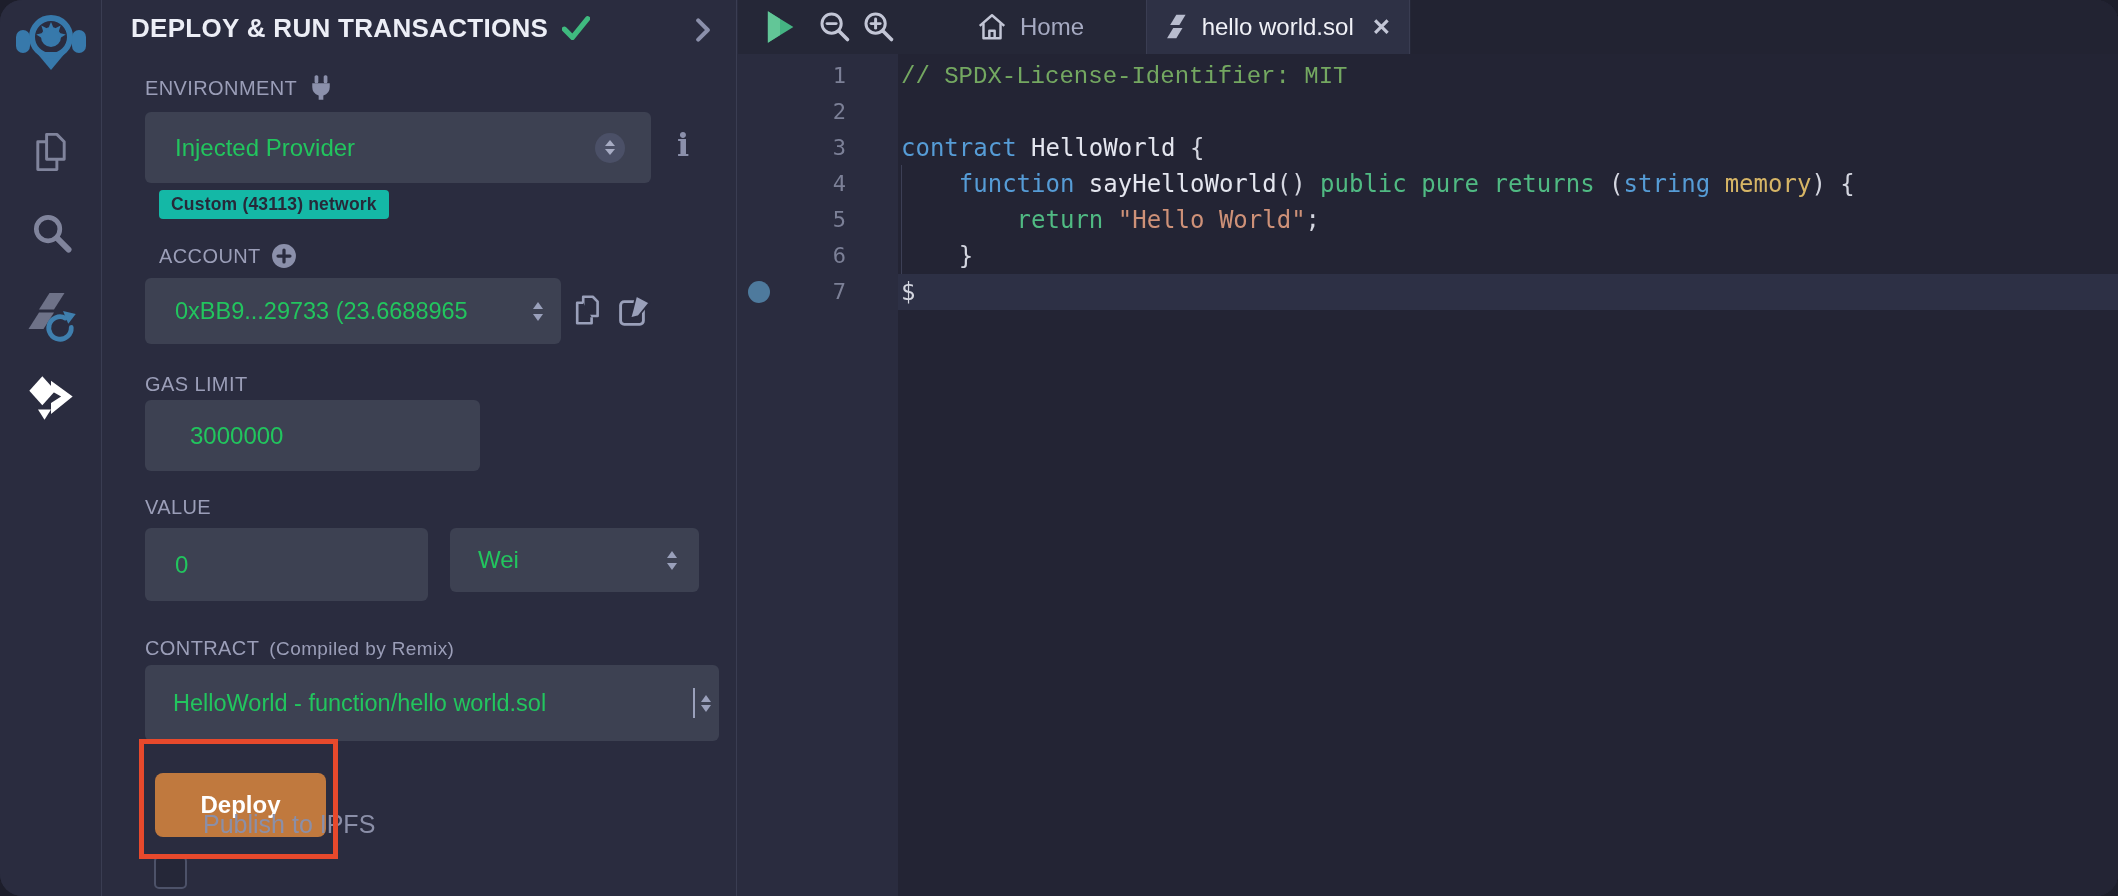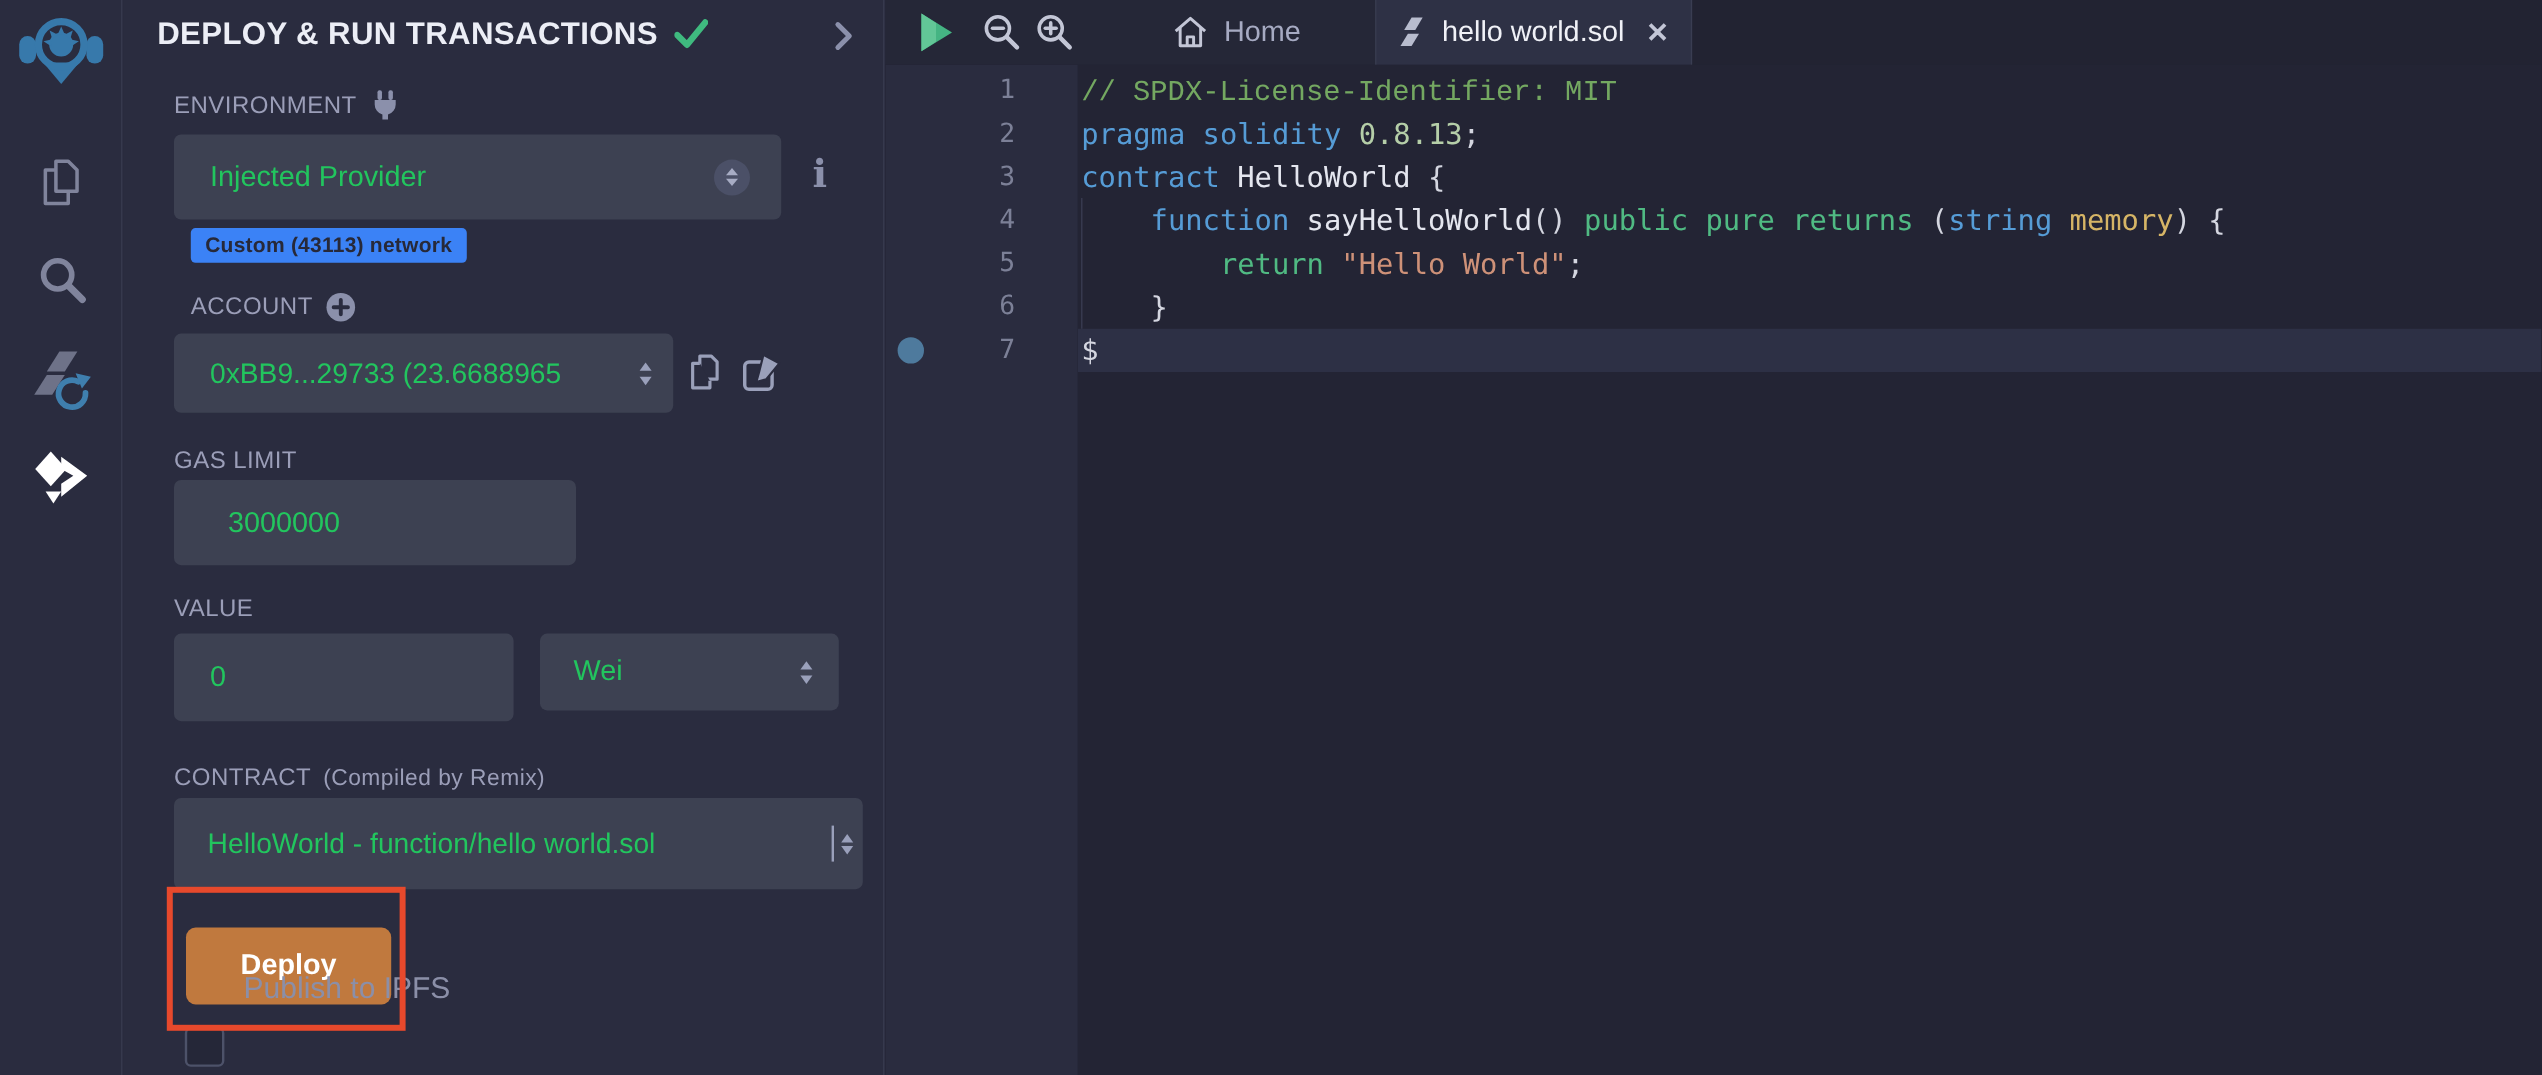--- a/index.html
+++ b/index.html
@@ -1,18 +1,18 @@
 <!DOCTYPE html>
 <html><head>
 <meta charset="utf-8">
 <style>
   * { margin:0; padding:0; box-sizing:border-box; }
   html,body { background:#1d1e2b; }
   body { font-family:"Liberation Sans", sans-serif; overflow:hidden; }
-  .app { position:relative; width:2118px; height:896px; background:#2a2c3f; overflow:hidden;
+  .app { position:relative; width:2118px; height:896px; background:#2a2c3f; overflow:hidden;border-radius:22px;
          --accent-green:#3fba7f; --deploy-orange:#c0793e; --annotation-red:#e7492c; --breakpoint-blue:#4e7a9d;
          --syn-comment:#74a861; --syn-keyword:#569cd6; --syn-keyword2:#50ba83; --syn-number:#b5cea8;
          --syn-string:#ce9178; --syn-storage:#d6b566; --syn-identifier:#d4d6e0; }
 
   
   .rail { position:absolute; left:0; top:0; width:102px; height:100%; background:#2a2c3f; border-right:1px solid #3a3d52; z-index:5; }
   .rail-item { position:absolute; left:0; width:100%; display:flex; justify-content:center; cursor:pointer; }
 
   
   .panel { position:absolute; left:103px; top:0; width:634px; height:100%; background:#2a2c3f; border-right:1px solid #3a3d52; }
@@ -28,21 +28,21 @@
   .spin i { display:block; width:0; height:0; border-left:7px solid transparent; border-right:7px solid transparent; }
   .spin .up   { border-bottom:9px solid #9aa0bb; }
   .spin .down { border-top:9px solid #9aa0bb; }
   .spin.sm i { border-left-width:5px; border-right-width:5px; }
   .spin.sm .up { border-bottom-width:7px; } .spin.sm .down { border-top-width:7px; }
   .circle-caret { position:absolute; right:26px; width:30px; height:30px; border-radius:50%; background:#4b5067;
                   display:flex; align-items:center; justify-content:center; }
   .circle-caret .spin { gap:3px; } .circle-caret .spin i { border-left-width:5px; border-right-width:5px; }
   .circle-caret .spin .up { border-bottom:6px solid #a7acc4; } .circle-caret .spin .down { border-top:6px solid #a7acc4; }
   .info-i { position:absolute; left:574px; top:126px; color:#8b90ab; font-family:"DejaVu Serif", serif; font-weight:bold; font-size:32px; cursor:pointer; }
-  .net-badge { position:absolute; left:56px; top:190px; background:#3b82f6; color:#272939; font-size:17.5px; font-weight:bold;
+  .net-badge { position:absolute; left:56px; top:190px; background:#14b8a6; color:#272939; font-size:17.5px; font-weight:bold;
                padding:4px 12px; border-radius:4px; letter-spacing:.2px; }
   .icon-btn { cursor:pointer; position:absolute; }
   .red-rect { position:absolute; left:36px; top:739px; width:199px; height:120px; border:5px solid var(--annotation-red); z-index:4; pointer-events:none; }
   .deploy-btn { position:absolute; left:52px; top:773px; width:171px; height:64px; background:var(--deploy-orange); border:none;
                 border-radius:8px; color:#fff; font-size:24px; font-weight:700; font-family:inherit; cursor:pointer; }
   .checkbox { position:absolute; left:51px; top:856px; width:33px; height:33px; border:2px solid #4d5269; border-radius:5px; background:#252738; cursor:pointer; }
   .publish-label { position:absolute; left:100px; top:810px; color:#8b8fa8; font-size:25px; }
 
   
   .editor { position:absolute; left:738px; top:0; right:0; height:100%; background:#232434; }
@@ -274,21 +274,20 @@
     <div class="code-area">
       <div class="gutter-bg"></div>
       <div class="indent-guide"></div>
       <div class="lines">
           <div class="code-line" style="top: 4px;">
             <span class="ln">1</span>
             <span class="lc"><span class="tk-comment">// SPDX-License-Identifier: MIT</span></span>
           </div>
           <div class="code-line" style="top: 40px;">
             <span class="ln">2</span>
-            <span class="lc"><span class="tk-kw">pragma</span><span class="tk-plain"> </span><span class="tk-kw">solidity</span><span class="tk-plain"> </span><span class="tk-num">0.8.13</span><span class="tk-plain">;</span></span>
           </div>
           <div class="code-line" style="top: 76px;">
             <span class="ln">3</span>
             <span class="lc"><span class="tk-kw">contract</span><span class="tk-plain"> </span><span class="tk-ident">HelloWorld</span><span class="tk-plain"> {</span></span>
           </div>
           <div class="code-line" style="top: 112px;">
             <span class="ln">4</span>
             <span class="lc"><span class="tk-plain">    </span><span class="tk-kw">function</span><span class="tk-plain"> </span><span class="tk-ident">sayHelloWorld</span><span class="tk-plain">() </span><span class="tk-kw2">public</span><span class="tk-plain"> </span><span class="tk-kw2">pure</span><span class="tk-plain"> </span><span class="tk-kw2">returns</span><span class="tk-plain"> (</span><span class="tk-kw">string</span><span class="tk-plain"> </span><span class="tk-gold">memory</span><span class="tk-plain">) {</span></span>
           </div>
           <div class="code-line" style="top: 148px;">

